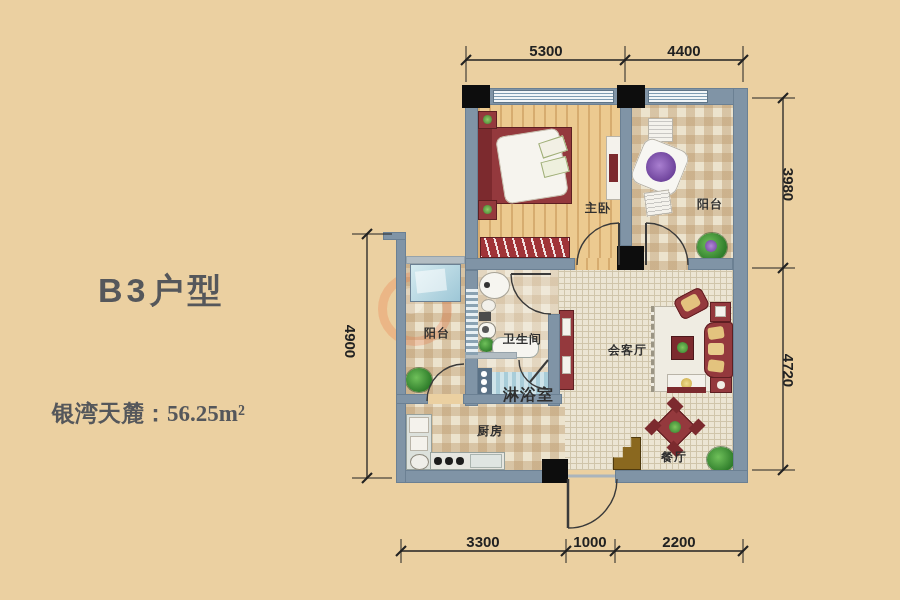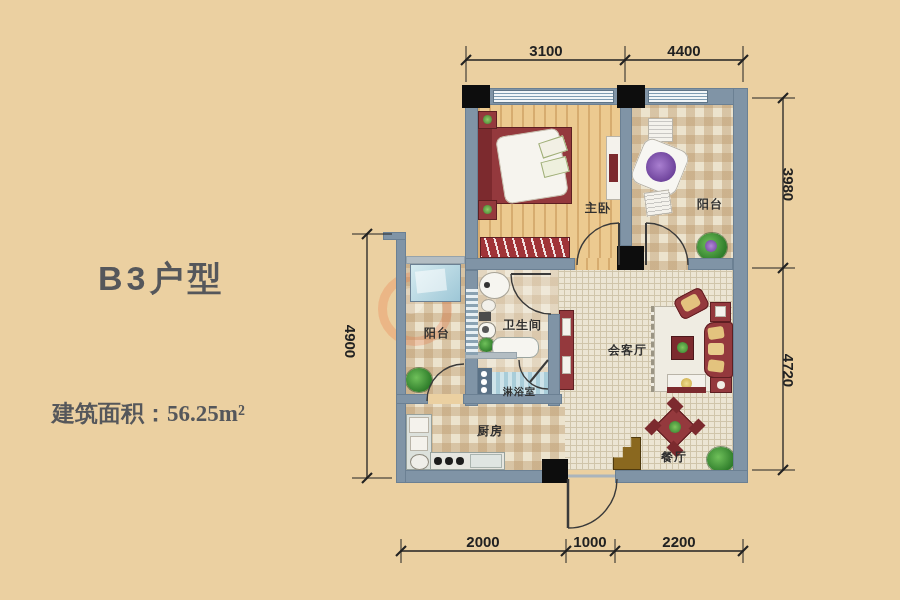--- a/index.html
+++ b/index.html
@@ -1,21 +1,21 @@
 <!DOCTYPE html>
 <html><head>
 <meta charset="utf-8">
 <style>
   html,body{margin:0;padding:0;}
   body{font-family:"Liberation Sans","DejaVu Sans",sans-serif;}
   #stage{position:relative;width:900px;height:600px;background:#ebd0a1;overflow:hidden;}
   .abs{position:absolute;}
   
   .t-project{left:60px;top:82px;font-size:33px;font-weight:bold;color:#55575b;letter-spacing:9px;}
-  .t-unit{left:98px;top:256px;font-size:34px;font-weight:bold;color:#55575b;letter-spacing:4px;}
+  .t-unit{left:98px;top:268px;font-size:34px;font-weight:bold;color:#55575b;letter-spacing:4px;}
   .t-rooms{left:55px;top:340px;font-size:25px;font-weight:bold;color:#55575b;letter-spacing:2px;}
   .t-area{left:52px;top:398px;font-size:23px;font-weight:bold;color:#55575b;font-family:"Liberation Serif","DejaVu Serif",serif;}
   
   .wood{background-color:#ecca90;background-image:repeating-linear-gradient(90deg,rgba(168,108,42,.32) 0 2px,rgba(0,0,0,0) 2px 11px);}
   .checker{background-color:#ece3cd;background-image:
     repeating-linear-gradient(0deg,rgba(186,150,104,.40) 0 9px,rgba(0,0,0,0) 9px 18px),
     repeating-linear-gradient(90deg,rgba(186,150,104,.40) 0 9px,rgba(0,0,0,0) 9px 18px);}
   .checker-light{background-color:#efe8d8;background-image:
     repeating-linear-gradient(0deg,rgba(186,150,104,.22) 0 9px,rgba(0,0,0,0) 9px 18px),
     repeating-linear-gradient(90deg,rgba(186,150,104,.22) 0 9px,rgba(0,0,0,0) 9px 18px);}
@@ -23,39 +23,39 @@
     repeating-linear-gradient(0deg,#d0c5aa 0 1px,rgba(0,0,0,0) 1px 6px),
     repeating-linear-gradient(90deg,#d0c5aa 0 1px,rgba(0,0,0,0) 1px 6px);}
   .showerfloor{background:repeating-linear-gradient(90deg,#cfe4ea 0 4px,#a9cdd9 4px 8px);}
   
   .wall{background:#8094a6;box-shadow:inset 0 0 0 1px #6b8093;}
   .railing{background:#b3bdc3;box-shadow:inset 0 0 0 1px #96a3ab;}
   .col{background:#0d0d0d;}
   .window{background:repeating-linear-gradient(180deg,#f2f6f8 0 2px,#7e9cb2 2px 3px);border:1px solid #5f7587;box-sizing:border-box;}
   
   .rlabel{font-size:12px;font-weight:bold;color:#2f2f2f;letter-spacing:1px;white-space:nowrap;z-index:40;}
-  .rlabel.sm{font-size:10px;text-align:right;}
+  .rlabel.sm{font-size:16px;text-align:right;}
   .dim{font-size:15px;font-weight:bold;color:#222;white-space:nowrap;z-index:40;}
   .dim.vert{transform:rotate(90deg);transform-origin:center;}
   
   .maroon{background:#94393d;box-shadow:inset 0 0 0 1px #5e1f22;}
   .darkred{background:#7c2a2e;}
   .whitebox{background:#f4f2ec;box-shadow:inset 0 0 0 1px #b9b4a8;}
   .plant{border-radius:50%;background:radial-gradient(circle at 40% 40%,#6fc05a,#2f7d2b 70%);box-shadow:0 0 0 1px rgba(30,70,25,.5);}
   .flower{border-radius:50%;background:radial-gradient(circle at 45% 45%,#a97fd0,#6a3f98 75%);}
   .dot{position:absolute;border-radius:50%;}
   svg{position:absolute;left:0;top:0;z-index:30;}
 </style>
 </head>
 <body>
 
 <div id="stage">
 
   <div class="abs t-unit">B3户型</div>
-  <div class="abs t-area">建筑面积：56.25m²</div>
+  <div class="abs t-area">银湾天麓：56.25m²</div>
 
   <div class="abs wood" style="left:478px;top:105px;width:142px;height:153px;"></div>
   <div class="abs wood" style="left:575px;top:258px;width:42px;height:12px;"></div>
   <div class="abs checker" style="left:632px;top:105px;width:101px;height:165px;"></div>
   <div class="abs checker" style="left:406px;top:264px;width:59px;height:130px;"></div>
   <div class="abs checker-light" style="left:478px;top:270px;width:82px;height:124px;"></div>
   <div class="abs showerfloor" style="left:492px;top:372px;width:56px;height:22px;"></div>
   <div class="abs gridtile" style="left:558px;top:270px;width:175px;height:200px;"></div>
   <div class="abs checker" style="left:406px;top:404px;width:159px;height:66px;"></div>
 
@@ -227,28 +227,28 @@
       <line x1="396" y1="556" x2="406" y2="546" stroke-width="2.2"></line>
       <line x1="561" y1="556" x2="571" y2="546" stroke-width="2.2"></line>
       <line x1="610" y1="556" x2="620" y2="546" stroke-width="2.2"></line>
       <line x1="738" y1="556" x2="748" y2="546" stroke-width="2.2"></line>
     </g>
   </svg>
 
   <div class="abs rlabel" style="left:585px;top:200px;">主卧</div>
   <div class="abs rlabel" style="left:697px;top:196px;">阳台</div>
   <div class="abs rlabel" style="left:424px;top:325px;">阳台</div>
-  <div class="abs rlabel" style="left:503px;top:317px;font-family:Liberation Serif, serif;">卫生间</div>
+  <div class="abs rlabel" style="left:503px;top:331px;font-family:Liberation Serif, serif;">卫生间</div>
   <div class="abs rlabel sm" style="left:503px;top:385px;">淋浴室</div>
   <div class="abs rlabel" style="left:608px;top:342px;">会客厅</div>
   <div class="abs rlabel" style="left:477px;top:423px;font-family:Liberation Serif, serif;">厨房</div>
   <div class="abs rlabel" style="left:661px;top:449px;">餐厅</div>
 
-  <div class="abs dim" style="left:546px;top:42px;transform:translateX(-50%);">3100</div>
+  <div class="abs dim" style="left:546px;top:42px;transform:translateX(-50%);">5300</div>
   <div class="abs dim" style="left:684px;top:42px;transform:translateX(-50%);">4400</div>
   <div class="abs dim vert" style="left:772px;top:176px;">3980</div>
   <div class="abs dim vert" style="left:772px;top:362px;">4720</div>
   <div class="abs dim vert" style="left:334px;top:333px;">4900</div>
-  <div class="abs dim" style="left:483px;top:533px;transform:translateX(-50%);">2000</div>
+  <div class="abs dim" style="left:483px;top:533px;transform:translateX(-50%);">3300</div>
   <div class="abs dim" style="left:590px;top:533px;transform:translateX(-50%);">1000</div>
   <div class="abs dim" style="left:679px;top:533px;transform:translateX(-50%);">2200</div>
 
 </div>
 
 </body></html>

